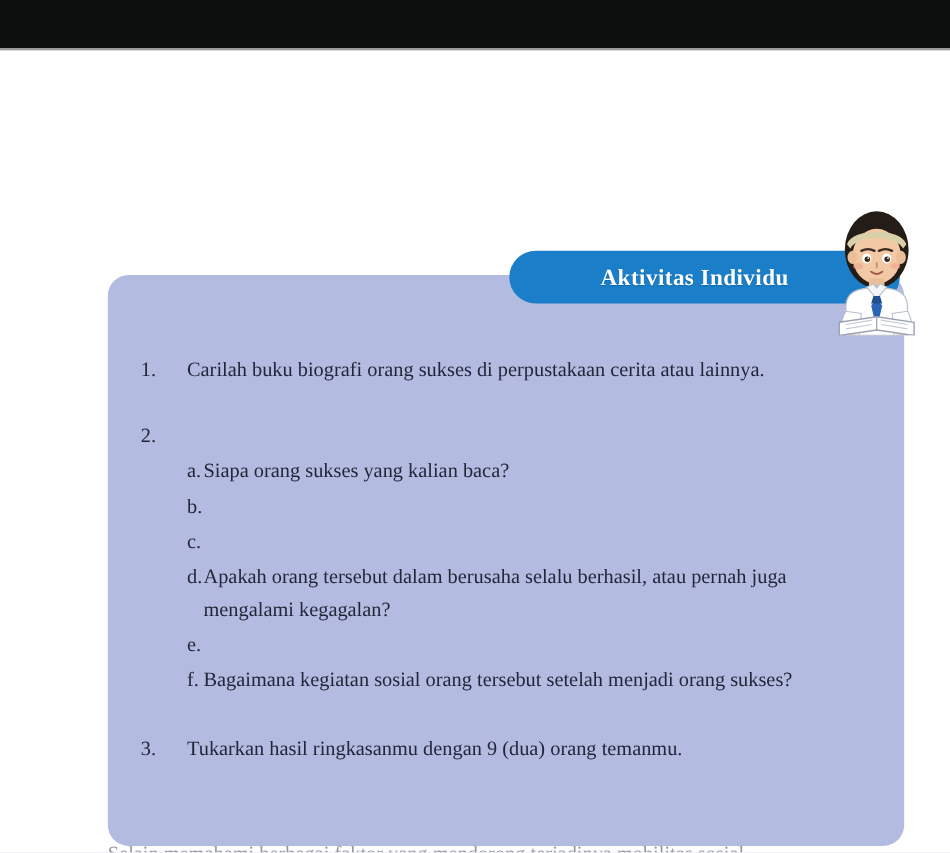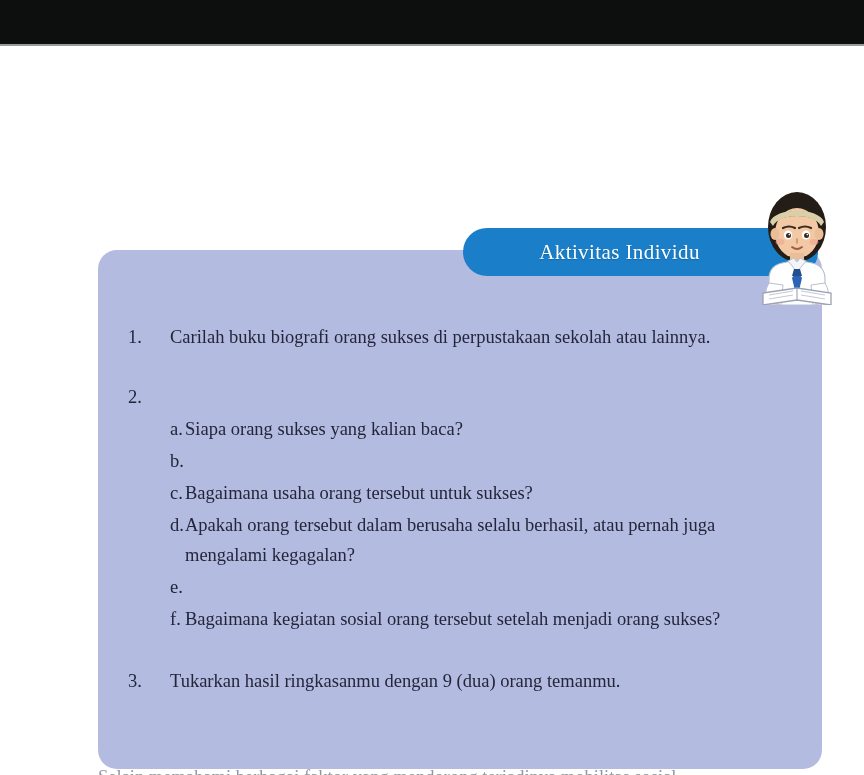--- a/index.html
+++ b/index.html
@@ -57,30 +57,30 @@
     left: 463px;
     top: 182px;  
     width: 355px;
     height: 48px;
     background: #1a7ec8;
     border-radius: 24px;
     z-index: 3;
   }
   .banner-title {
     position: absolute;
-    left: 0;
+    left: 12px;
     top: 0;
     width: 100%;
     height: 48px;
     line-height: 48px;
     text-align: center;
     padding-right: 42px;
     box-sizing: border-box;
     color: #ffffff;
-    font-weight: normal;
+    font-weight: bold;
     font-size: 21px;
     font-family: "Liberation Serif", "DejaVu Serif", serif;
     letter-spacing: 0.4px;
     text-shadow: 0 1px 1px rgba(10,60,100,0.35);
   }
 
   
   .girl {
     position: absolute;
     left: 745px;
@@ -154,39 +154,38 @@
 <div class="top-bar"></div>
 <div class="top-bar-edge"></div>
 
 <div class="page">
 
   <div class="activity-card">
     <div class="list-area">
 
       <div class="item lvl1" style="left:0; top:72px; width:724px;">
         <span class="marker">1.</span>
-        <div class="text body-just">Carilah buku biografi orang sukses di perpustakaan sekolah atau lainnya.</div>
+        <div class="text body-just">Carilah buku biografi orang sukses di perpustakaan cerita atau lainnya.</div>
       </div>
 
       <div class="item lvl1" style="left:0; top:132px; width:724px;">
         <span class="marker">2.</span>
       </div>
 
       <div class="item lvl2" style="left:0; top:164px; width:724px;">
         <span class="marker">a.</span>
         <div class="text body-left">Siapa orang sukses yang kalian baca?</div>
       </div>
 
       <div class="item lvl2" style="left:0; top:196px; width:724px;">
         <span class="marker">b.</span>
       </div>
 
       <div class="item lvl2" style="left:0; top:228px; width:724px;">
         <span class="marker">c.</span>
-        <div class="text body-left">Bagaimana usaha orang tersebut untuk sukses?</div>
       </div>
 
       <div class="item lvl2" style="left:0; top:260px; width:724px;">
         <span class="marker">d.</span>
         <div class="text body-left">Apakah orang tersebut dalam berusaha selalu berhasil, atau pernah juga mengalami kegagalan?</div>
       </div>
 
       <div class="item lvl2" style="left:0; top:322px; width:724px;">
         <span class="marker">e.</span>
       </div>

